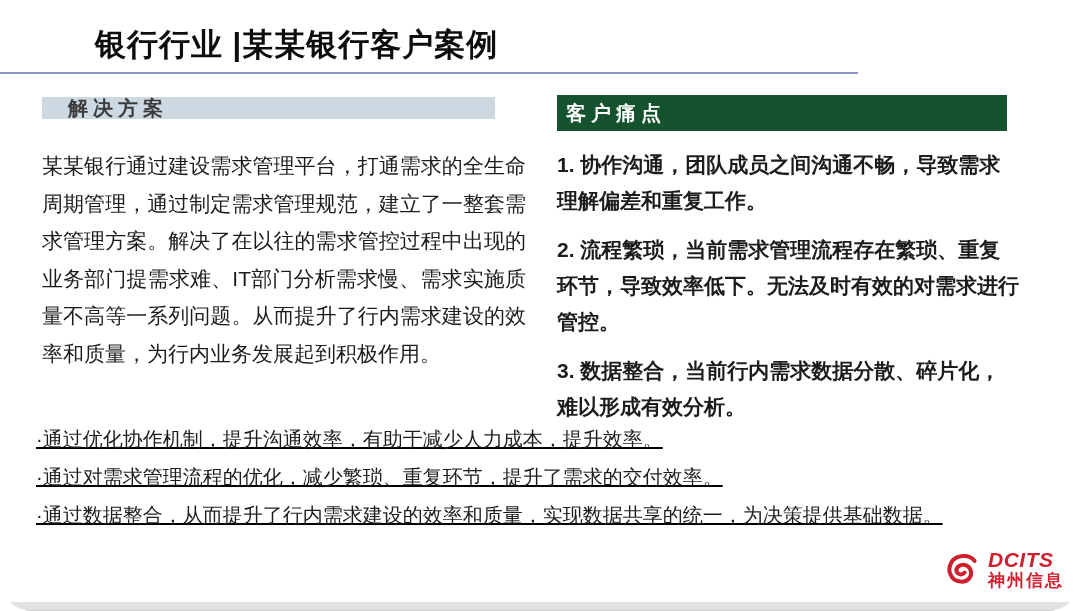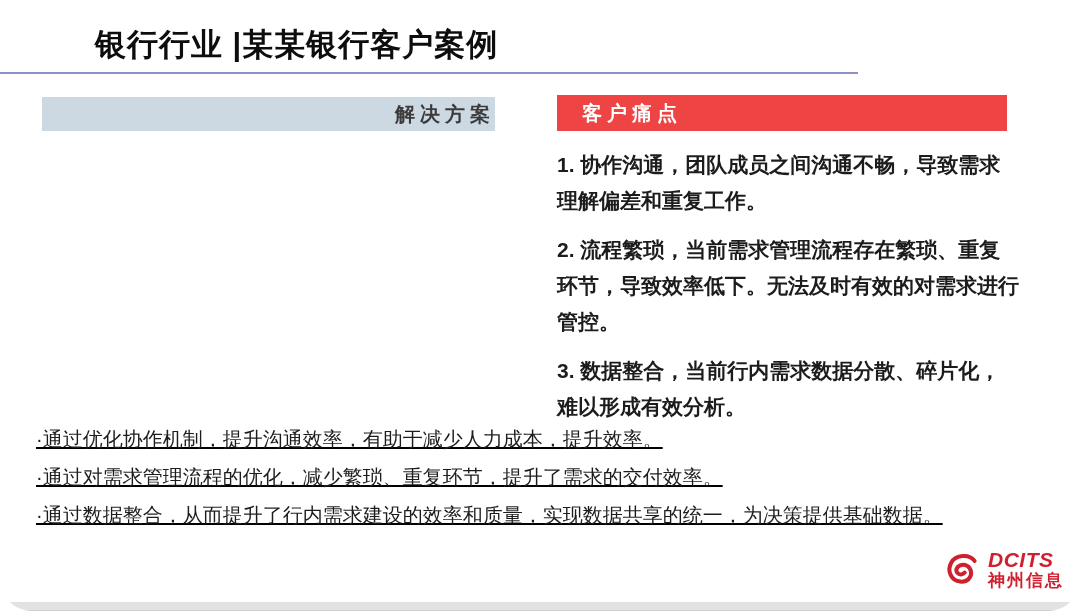--- a/index.html
+++ b/index.html
@@ -27,29 +27,29 @@
     position:absolute;
     display:flex; align-items:center;
     font-family:"Liberation Serif", serif;
     font-size:20px; font-weight:bold;
     letter-spacing:5px;
     box-sizing:border-box;
   }
   .hdr-blue {
     background:#ccd8e2; color:#3b3b3b;
     padding-left:26px;
-    width:453px; height:34px;justify-content:flex-end;
+    width:453px; height:22px;
   }
   .hdr-solution { left:42px; top:97px; }
   .hdr-benefits { left:42px; top:365px; }
   .hdr-red {
     left:557px; top:95px;
     width:450px; height:36px;
-    background:#ef4444; color:#ffffff;
-    padding-left:25px;
+    background:#14532d; color:#ffffff;
+    padding-left:9px;
   }
   .solution-body {
     position:absolute; left:42px; top:147px;
     width:484px; margin:0;
     font-size:21px; line-height:37.5px;
     color:#1c1c1c;
     text-align:justify;
   }
   .pain-list {
     position:absolute; left:557px; top:147px;
@@ -98,20 +98,21 @@
 <div class="slide">
 
   <h1 class="title">银行行业 |某某银行客户案例</h1>
 
   <div class="divider"></div>
 
   <div class="section-hdr hdr-blue hdr-solution">
     <span>解决方案</span>
   </div>
 
+  <p class="solution-body">某某银行通过建设需求管理平台，打通需求的全生命周期管理，通过制定需求管理规范，建立了一整套需求管理方案。解决了在以往的需求管控过程中出现的业务部门提需求难、IT部门分析需求慢、需求实施质量不高等一系列问题。从而提升了行内需求建设的效率和质量，为行内业务发展起到积极作用。</p>
 
   <div class="section-hdr hdr-red">
     <span>客户痛点</span>
   </div>
 
   <div class="pain-list">
     <p class="pain-item">1. 协作沟通，团队成员之间沟通不畅，导致需求理解偏差和重复工作。</p>
     <p class="pain-item">2. 流程繁琐，当前需求管理流程存在繁琐、重复环节，导致效率低下。无法及时有效的对需求进行管控。</p>
     <p class="pain-item">3. 数据整合，当前行内需求数据分散、碎片化，难以形成有效分析。</p>
   </div>

